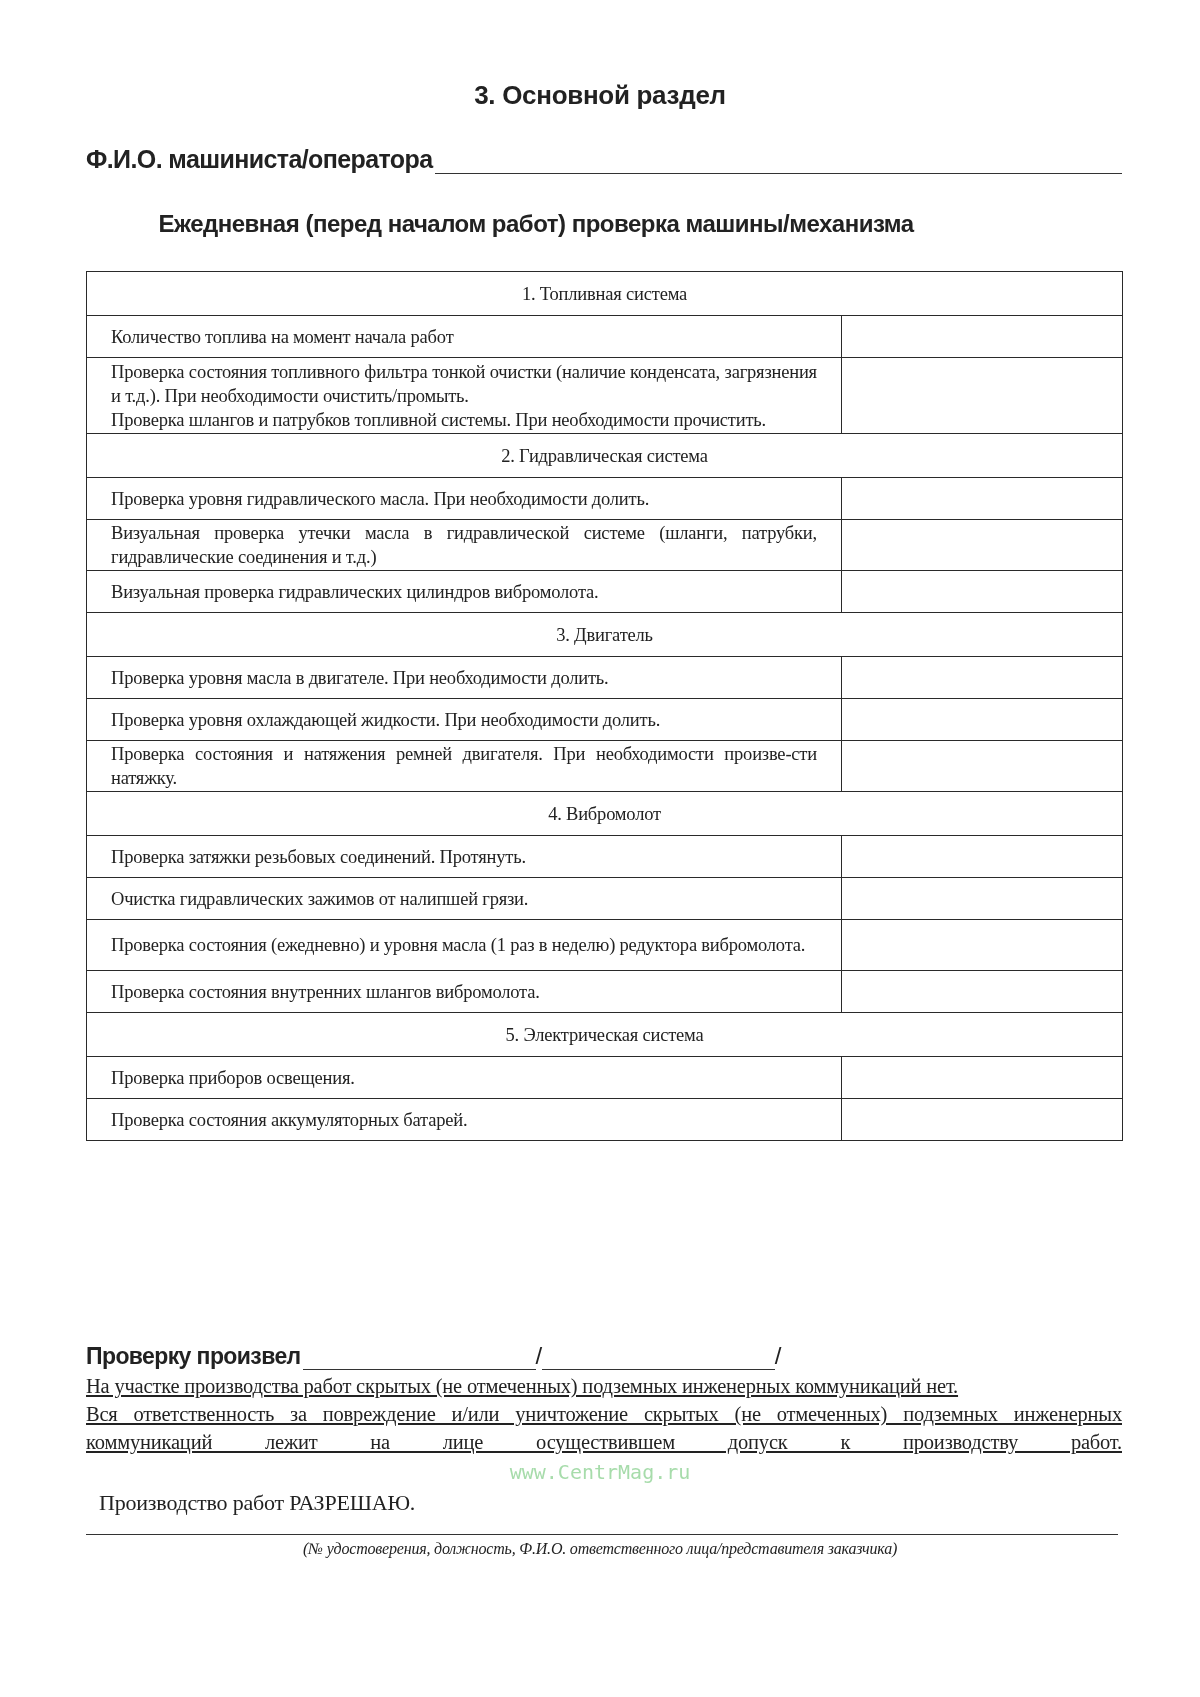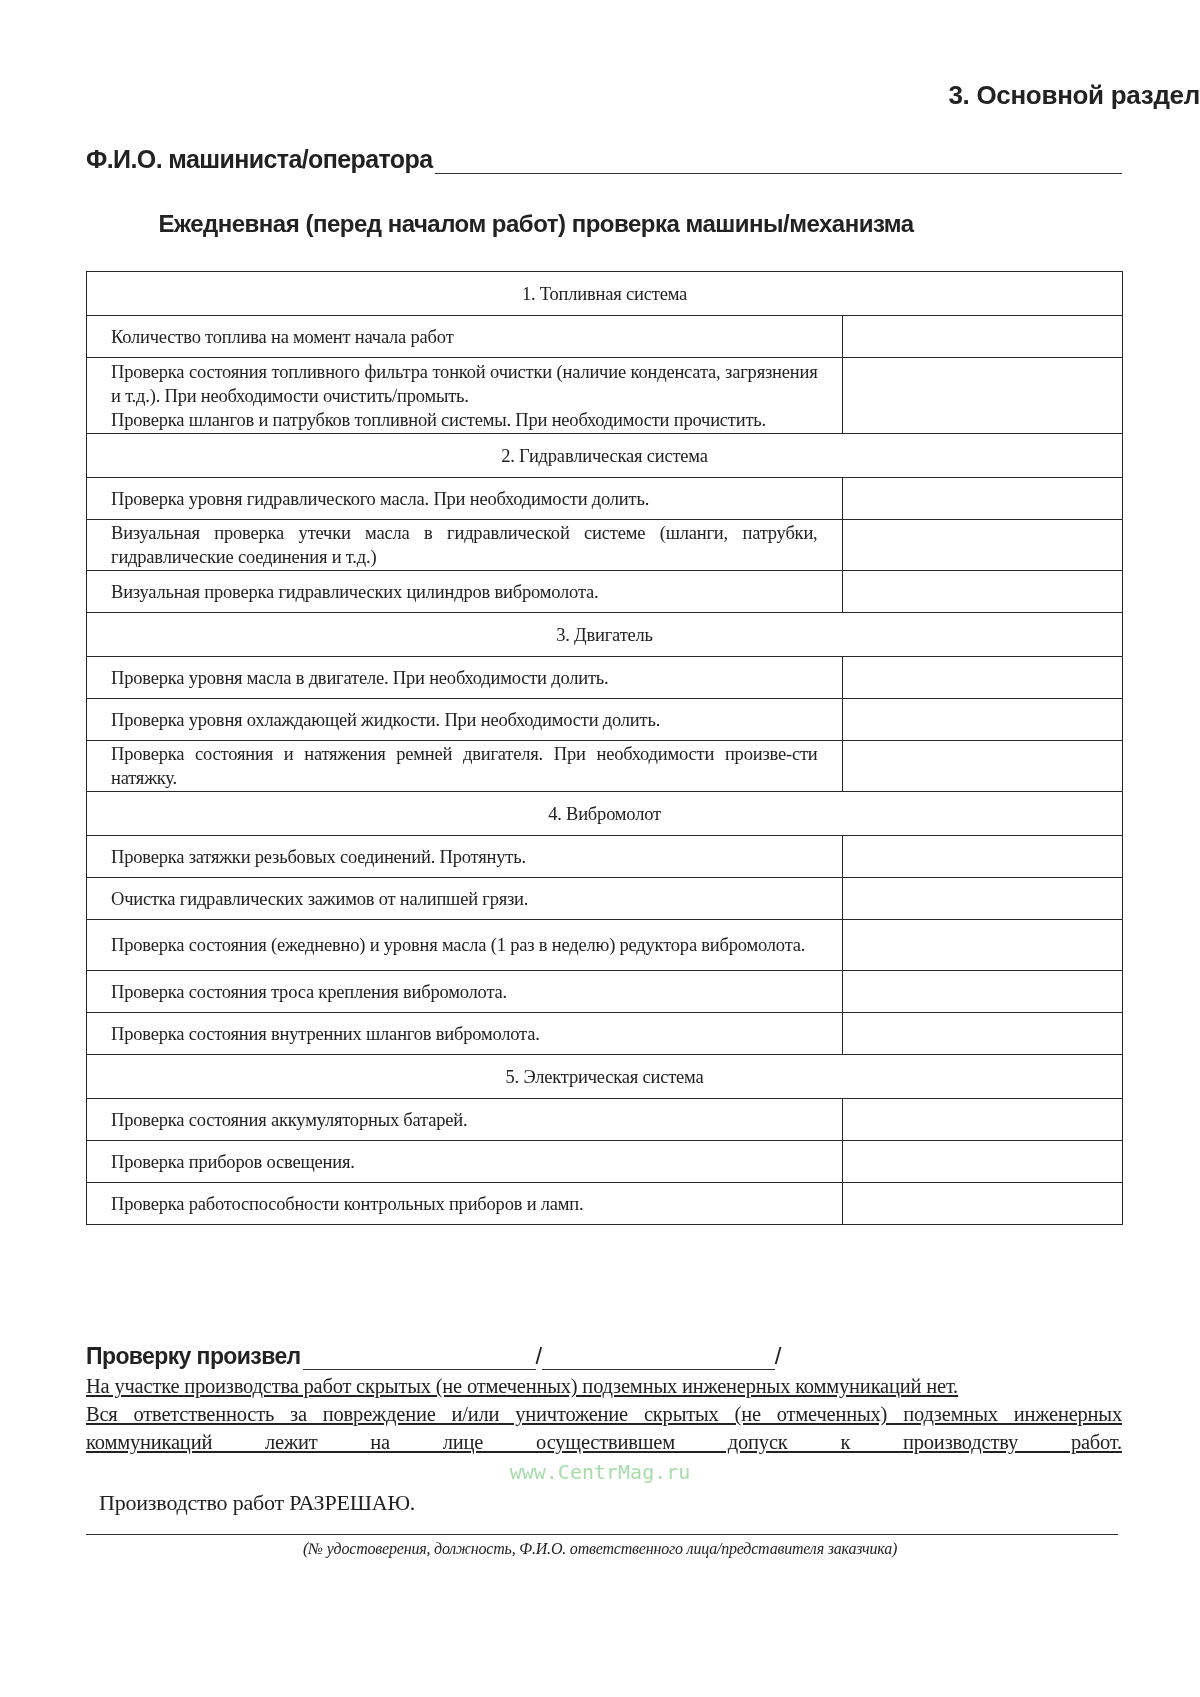--- a/index.html
+++ b/index.html
@@ -1,19 +1,19 @@
 <!DOCTYPE html>
 <html><head>
 <meta charset="utf-8">
 <style>
   html, body { margin:0; padding:0; background:#ffffff; }
   body { width:1200px; height:1697px; position:relative; overflow:hidden;
          font-family:"Liberation Serif", "DejaVu Serif", serif; color:#222; }
   .abs { position:absolute; }
-  .title { left:0; width:1200px; top:80px; text-align:right; font-weight:bold;
+  .title { left:0; width:1200px; top:80px; text-align:center; font-weight:bold;
            font-size:26px; font-family:"Liberation Sans Narrow","Liberation Sans", sans-serif; letter-spacing:-0.3px; }
   .operator { left:86px; top:145px; width:1036px; font-weight:bold; font-size:25px;
               font-family:"Liberation Sans", sans-serif; letter-spacing:-0.6px; display:flex; align-items:flex-end; white-space:nowrap; }
   .operator .fill { flex:1; border-bottom:1.5px solid #333; height:22px; margin-left:2px; }
   .subtitle { left:0; width:1072px; top:210px; text-align:center; font-weight:bold; font-size:24px;
               font-family:"Liberation Sans", sans-serif; letter-spacing:-0.5px; }
   table.check { position:absolute; left:86px; top:271px; width:1037px; border-collapse:collapse;
                 font-size:18.5px; font-family:"Liberation Serif", serif; letter-spacing:-0.2px; }
   table.check td { border:1.5px solid #2a2a2a; padding:0 24px; vertical-align:middle; line-height:24px; }
   table.check tr.sec td { text-align:center; height:43px; }
@@ -98,40 +98,32 @@
       </tr>
       <tr>
         <td class="item" style="white-space: pre-line; text-align: justify; height: 41px;">Очистка гидравлических зажимов от налипшей грязи.</td>
         <td class="mark"></td>
       </tr>
       <tr>
         <td class="item" style="white-space: pre-line; text-align: justify; height: 50px;">Проверка состояния (ежедневно) и уровня масла (1 раз в неделю) редуктора вибромолота.</td>
         <td class="mark"></td>
       </tr>
       <tr>
-        <td class="item" style="white-space: pre-line; text-align: justify; height: 41px;">Проверка состояния троса крепления вибромолота.</td>
-        <td class="mark"></td>
-      </tr>
-      <tr>
         <td class="item" style="white-space: pre-line; text-align: justify; height: 41px;">Проверка состояния внутренних шлангов вибромолота.</td>
         <td class="mark"></td>
       </tr>
       <tr class="sec">
         <td colspan="2">5. Электрическая система</td>
       </tr>
       <tr>
-        <td class="item" style="white-space: pre-line; text-align: justify; height: 41px;">Проверка состояния аккумуляторных батарей.</td>
-        <td class="mark"></td>
-      </tr>
-      <tr>
         <td class="item" style="white-space: pre-line; text-align: justify; height: 41px;">Проверка приборов освещения.</td>
         <td class="mark"></td>
       </tr>
       <tr>
-        <td class="item" style="white-space: pre-line; text-align: justify; height: 41px;">Проверка работоспособности контрольных приборов и ламп.</td>
+        <td class="item" style="white-space: pre-line; text-align: justify; height: 41px;">Проверка состояния аккумуляторных батарей.</td>
         <td class="mark"></td>
       </tr>
     </tbody>
 </table>
 
 <div class="abs signed">
   <span>Проверку произвел</span>
   <span class="u u1"></span>
   <span class="slash">/</span>
   <span class="u u2"></span>

